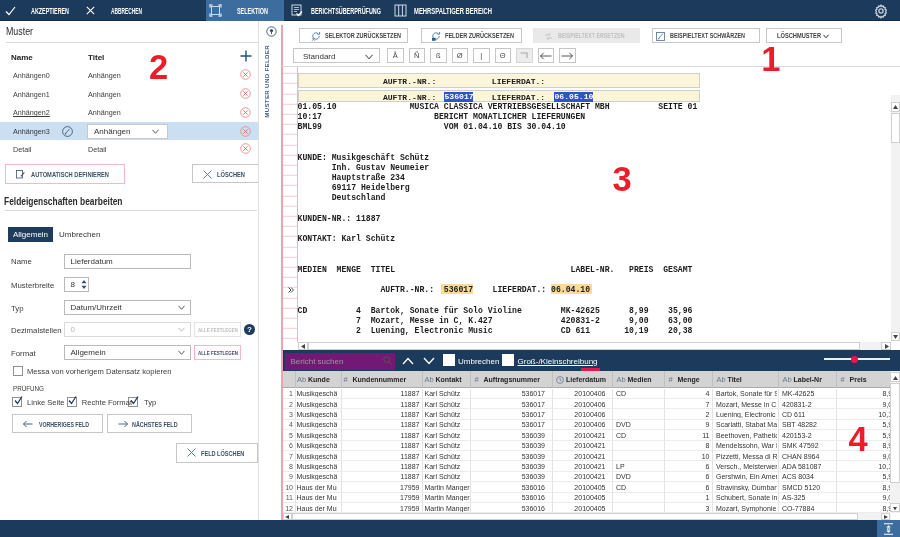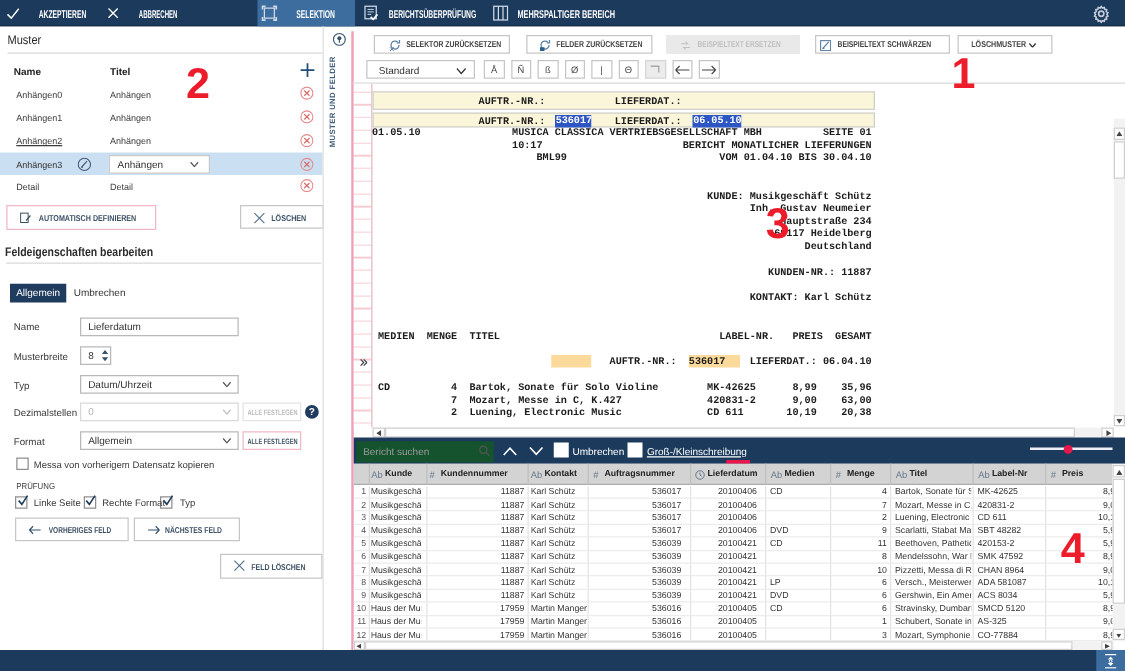--- a/index.html
+++ b/index.html
@@ -2,21 +2,21 @@
 <html><head><meta charset="utf-8">
 <style>
 *{margin:0;padding:0;box-sizing:border-box;}
 html,body{width:900px;height:537px;overflow:hidden;}
 body{font-family:"Liberation Sans",sans-serif;position:relative;background:#fff;}
 .abs{position:absolute;}
 .navy{background:#1b3a5c;}
 .sq{position:absolute;width:16.5px;height:15px;border:1px solid #c6c6c6;background:#fff;color:#444;font-size:7.5px;display:flex;align-items:center;justify-content:center;}
 .lbl{position:absolute;font-size:7.8px;color:#3a3a3a;white-space:nowrap;}
 .inp{position:absolute;border:1px solid #b9b9b9;background:#fff;font-size:8px;color:#333;display:flex;align-items:center;padding-left:6px;}
-.mono{font-family:"Liberation Mono",monospace;text-align:right;}
+.mono{font-family:"Liberation Mono",monospace;}
 .red-num{position:absolute;color:#ec1c2a;font-weight:bold;font-size:34.5px;font-family:"Liberation Sans",sans-serif;line-height:1;}
 .cb{position:absolute;width:10px;height:10px;border:1px solid #8f8f8f;background:#fff;}
 .gridcell{position:absolute;font-size:7px;color:#333;white-space:nowrap;overflow:hidden;}
 </style></head><body>
 
 <div class="abs navy" style="left:0;top:0;width:900px;height:21px;border-bottom:1px solid #132c47;"></div>
 <svg class="abs" style="left:5px;top:6px" width="11" height="10" viewBox="0 0 11 10">
     <path d="M1 5.5 L4 8.5 L10 1" stroke="#fff" stroke-width="1.2" fill="none"></path>
   </svg>
 <svg class="abs" style="left:31.3px;top:4.800000000000001px" width="40" height="13">
@@ -325,21 +325,21 @@
 <div class="abs" style="left:297.5px;top:341.5px;width:10px;height:8.5px;background:#fff;border:1px solid #cfcfcf;"></div>
 <svg class="abs" style="left:300.5px;top:343.5px" width="4" height="5" viewBox="0 0 4 5">
     <path d="M0 2.5 L4 0 V5 Z" fill="#444"></path>
   </svg>
 <div class="abs" style="left:308px;top:341.5px;width:552px;height:8.5px;background:#fff;border:1px solid #cfcfcf;"></div>
 <div class="abs" style="left:881px;top:341.5px;width:10px;height:8.5px;background:#fff;border:1px solid #cfcfcf;"></div>
 <svg class="abs" style="left:884.5px;top:343.5px" width="4" height="5" viewBox="0 0 4 5">
     <path d="M4 2.5 L0 0 V5 Z" fill="#444"></path>
   </svg>
 <div class="abs navy" style="left:282.5px;top:350px;width:617.5px;height:21px;"></div>
-<div class="abs" style="left:284.5px;top:353px;width:110px;height:16.5px;background:#14532d;display:flex;align-items:center;padding-left:6px;font-size:8px;color:#9b9b9b;">Bericht suchen</div>
+<div class="abs" style="left:284.5px;top:353px;width:110px;height:16.5px;background:#701a75;display:flex;align-items:center;padding-left:6px;font-size:8px;color:#9b9b9b;">Bericht suchen</div>
 <svg class="abs" style="left:383px;top:355.5px" width="9" height="9" viewBox="0 0 9 9">
     <circle cx="3.7" cy="3.7" r="2.9" fill="none" stroke="#555" stroke-width="1"></circle>
     <path d="M6 6 L8.5 8.5" stroke="#555" stroke-width="1"></path>
   </svg>
 <svg class="abs" style="left:402px;top:356.5px" width="12" height="8" viewBox="0 0 12 8">
     <path d="M1 7 L6 1.5 L11 7" stroke="#fff" stroke-width="1.3" fill="none"></path>
   </svg>
 <svg class="abs" style="left:423px;top:356.5px" width="12" height="8" viewBox="0 0 12 8">
     <path d="M1 1 L6 6.5 L11 1" stroke="#fff" stroke-width="1.3" fill="none"></path>
   </svg>

